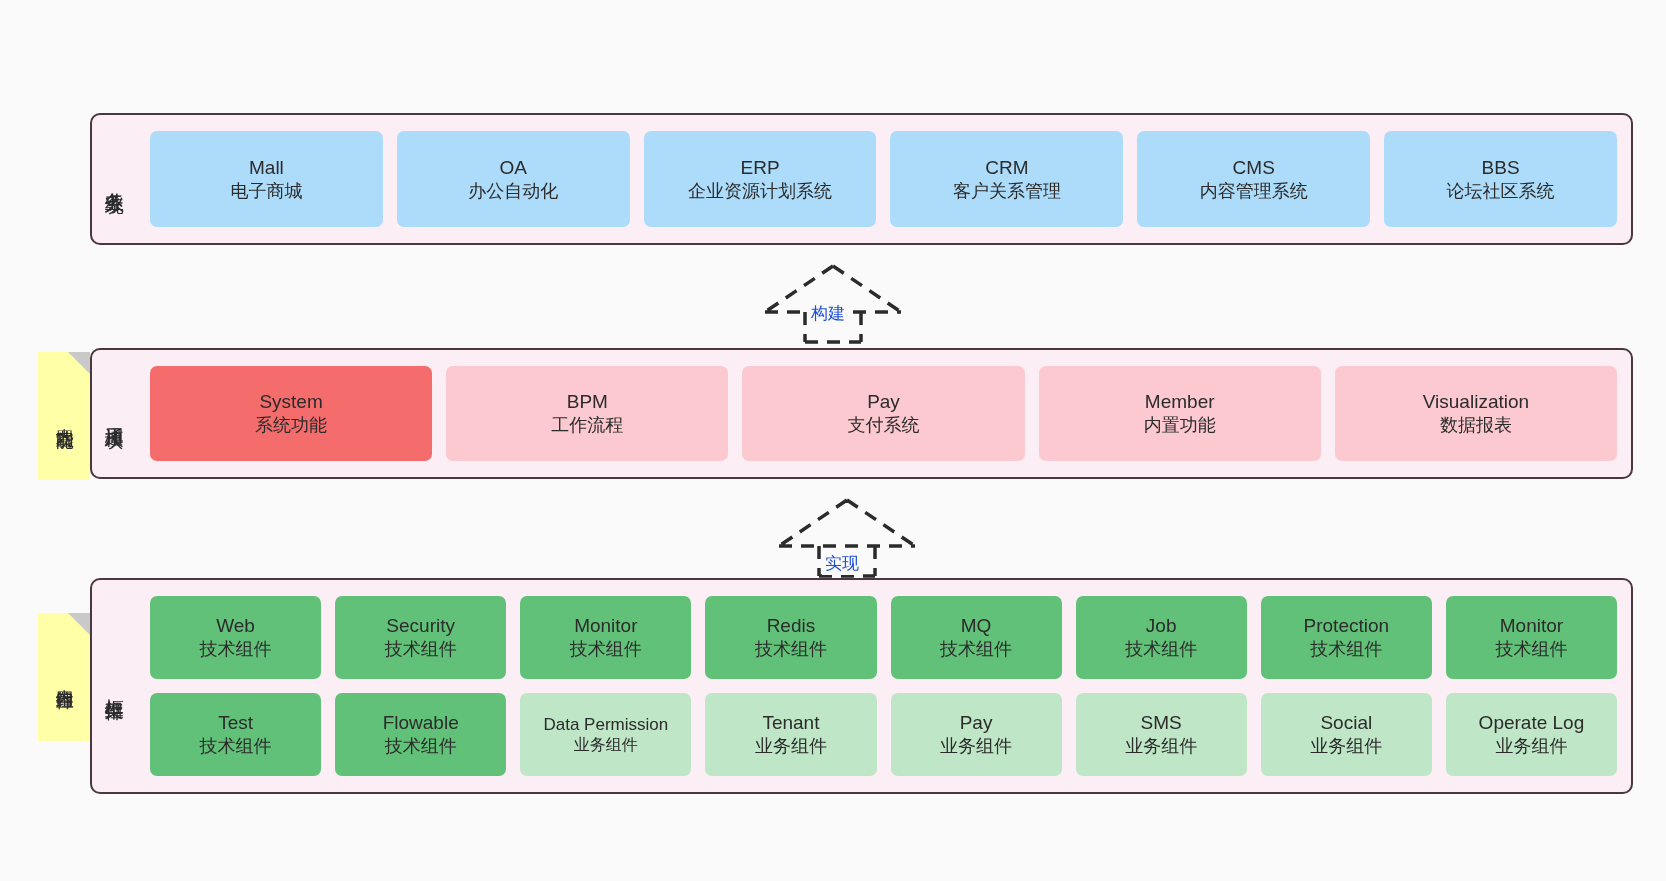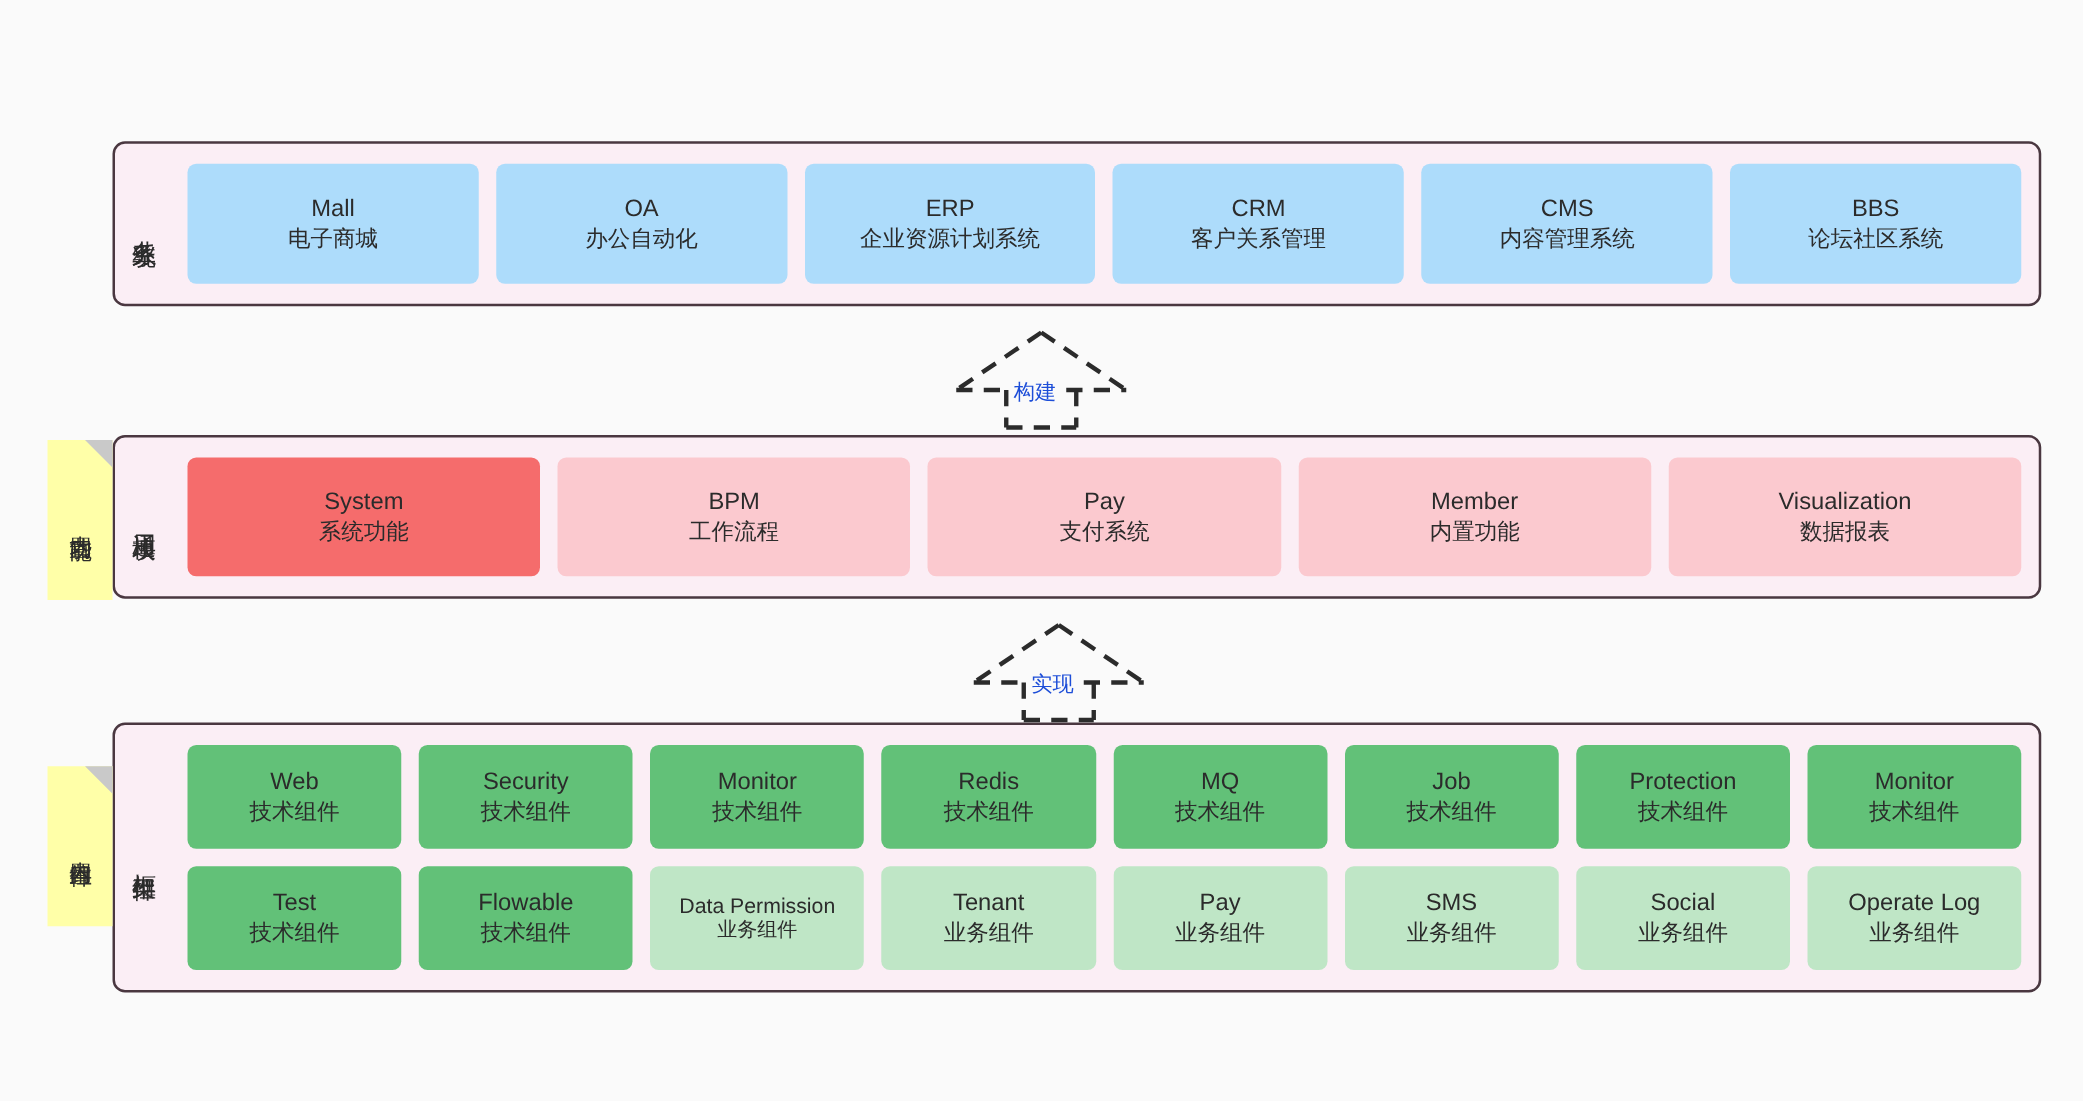--- a/index.html
+++ b/index.html
@@ -198,21 +198,21 @@
         </div>
       </div>
     </div>
   </div>
 
   <div class="arrow" style="left:774px; top:496px; width:146px; height:80px;">
     <svg width="146" height="80" viewBox="0 0 146 80">
       <path d="M73 4 L141 50 M73 4 L5 50 M5 50 L141 50" fill="none" stroke="#2b2b2b" stroke-width="3.5" stroke-dasharray="13 9" stroke-linecap="butt"></path>
       <path d="M45 50 L45 80 M101 50 L101 80 M45 80 L101 80" fill="none" stroke="#2b2b2b" stroke-width="3.5" stroke-dasharray="13 9" stroke-linecap="butt"></path>
     </svg>
-    <span class="arrow-label" style="left:48px; top:40px;">实现</span>
+    <span class="arrow-label" style="left:48px; top:56px;">实现</span>
   </div>
 
   <div class="tab" style="left:38px; top:613px; height:128px;">
     <span>内置组件</span>
   </div>
   <div class="layer" id="layer-2" style="left:90px; top:578px; width:1543px; height:216px;">
     <div class="layer-title">框架组件</div>
     <div class="layer-body">
 
       <div class="col">

